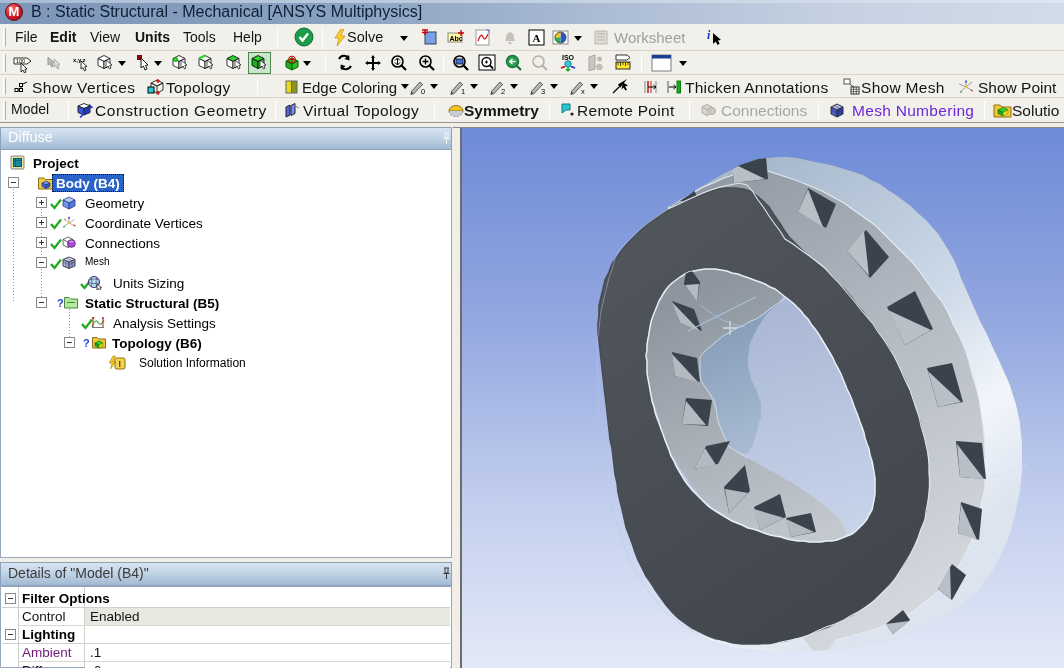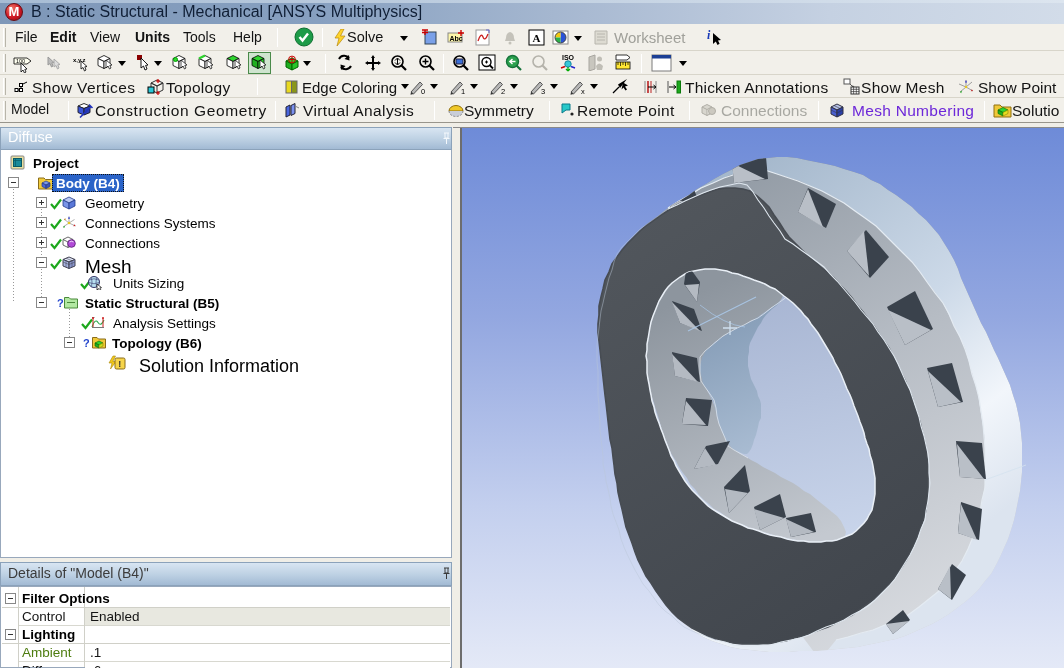--- a/index.html
+++ b/index.html
@@ -389,29 +389,29 @@
   </div>
 <div class="abs" style="left:95px;top:102px;font-size:15.5px;color:#141414;font-weight:normal;white-space:nowrap;letter-spacing:0.6px">Construction Geometry</div>
 <div class="abs" style="left:275px;top:101px;width:1px;height:19px;background:#b8b5ac;border-right:1px solid #fff"></div>
 <div class="abs" style="left:284px;top:102px">
     <svg width="18" height="17" viewBox="0 0 18 17">
       <path d="M2,5 L6,3 L6,13 L2,15 Z" fill="#4a66e0" stroke="#223"></path>
       <path d="M7,3.5 L11,1.5 L11,11.5 L7,13.5 Z" fill="#7a90ee" stroke="#223"></path>
       <path d="M11,4 L15,6" stroke="#888"></path>
     </svg>
   </div>
-<div class="abs" style="left:303px;top:102px;font-size:15.5px;color:#141414;font-weight:normal;white-space:nowrap;letter-spacing:0.4px">Virtual Analysis</div>
+<div class="abs" style="left:303px;top:102px;font-size:15.5px;color:#141414;font-weight:normal;white-space:nowrap;letter-spacing:0.4px">Virtual Topology</div>
 <div class="abs" style="left:434px;top:101px;width:1px;height:19px;background:#b8b5ac;border-right:1px solid #fff"></div>
 <div class="abs" style="left:447px;top:103px">
     <svg width="18" height="16" viewBox="0 0 18 16">
       <path d="M2,8 A7,5.5 0 0 1 16,8 L2,8 Z" fill="#f0c828" stroke="#907010"></path>
       <path d="M2,8 A7,5.5 0 0 0 16,8" fill="#c8cdd8" stroke="#888" stroke-dasharray="2,1.5"></path>
     </svg>
   </div>
-<div class="abs" style="left:464px;top:102px;font-size:15.5px;color:#141414;font-weight:normal;white-space:nowrap">Symmetry</div>
+<div class="abs" style="left:464px;top:102px;font-size:15.5px;color:#141414;font-weight:bold;white-space:nowrap">Symmetry</div>
 <div class="abs" style="left:549px;top:101px;width:1px;height:19px;background:#b8b5ac;border-right:1px solid #fff"></div>
 <div class="abs" style="left:560px;top:102px">
     <svg width="16" height="16" viewBox="0 0 16 16">
       <path d="M2,2 L10,2 L10,8 L6,8 L2,11 Z" fill="#28c8c8" stroke="#0a7a8a"></path>
       <circle cx="12" cy="12" r="1.6" fill="#222"></circle>
     </svg>
   </div>
 <div class="abs" style="left:577px;top:102px;font-size:15.5px;color:#141414;font-weight:normal;white-space:nowrap;letter-spacing:0.3px">Remote Point</div>
 <div class="abs" style="left:689px;top:101px;width:1px;height:19px;background:#b8b5ac;border-right:1px solid #fff"></div>
 <div class="abs" style="left:699px;top:102px">
@@ -509,21 +509,21 @@
 <div class="abs" style="left:61px;top:215px">
     <svg width="16" height="15" viewBox="0 0 16 15">
       <path d="M8,8 L8,1.5 M8,8 L2,12 M8,8 L14.5,11 M8,8 L3,4 M8,8 L13.5,4.5" stroke="#999" stroke-width="0.8"></path>
       <path d="M8,1.5 L7,3.8 L9,3.8 Z" fill="#2233cc"></path>
       <path d="M2,12 L4.2,10.7 L3.2,13 Z" fill="#1da81d"></path>
       <path d="M14.5,11 L12.3,11.2 L13.4,9.2 Z" fill="#cc2222"></path>
       <path d="M3,4 L5,3.6 L4,5.6 Z" fill="#cc8822"></path>
       <circle cx="8" cy="8" r="1.3" fill="#e8c820"></circle>
     </svg>
   </div>
-<div class="abs" style="left:85px;top:216px;font-size:13.5px;color:#000;font-weight:normal;white-space:nowrap">Connections Systems</div>
+<div class="abs" style="left:85px;top:216px;font-size:13.5px;color:#000;font-weight:normal;white-space:nowrap">Coordinate Vertices</div>
 <div class="abs" style="left:36px;top:237px">
     <svg width="11" height="11" viewBox="0 0 11 11">
       <rect x="0.5" y="0.5" width="10" height="10" fill="#fff" stroke="#888"></rect>
       <path d="M3,5.5 H8 M5.5,3 V8" stroke="#333"></path>
     </svg>
   </div>
 <div class="abs" style="left:50px;top:238px">
     <svg width="12" height="12" viewBox="0 0 12 12">
       <path d="M1,6 L4.5,10 L11,1.5" stroke="#1da81d" stroke-width="2.2" fill="none"></path>
     </svg>
@@ -548,21 +548,21 @@
     </svg>
   </div>
 <div class="abs" style="left:61px;top:255px">
     <svg width="16" height="15" viewBox="0 0 16 15">
       <path d="M2,4.5 L8,2 L14,4.5 L8,7 Z" fill="#dce2f4" stroke="#445"></path>
       <path d="M2,4.5 L8,7 L8,13.5 L2,11 Z" fill="#a8b4e0" stroke="#445"></path>
       <path d="M14,4.5 L8,7 L8,13.5 L14,11 Z" fill="#8a96cc" stroke="#445"></path>
       <path d="M5,3.2 L11,5.8 M2,7 L8,9.5 M8,9.5 L14,7 M5,5.8 L5,12 M11,5.8 L11,12" stroke="#445" stroke-width="0.55"></path>
     </svg>
   </div>
-<div class="abs" style="left:85px;top:256px;font-size:19px;color:#000;font-weight:normal;white-space:nowrap">Mesh</div>
+<div class="abs" style="left:85px;top:256px;font-size:10px;color:#000;font-weight:normal;white-space:nowrap">Mesh</div>
 <div class="abs" style="left:80px;top:278px">
     <svg width="12" height="12" viewBox="0 0 12 12">
       <path d="M1,6 L4.5,10 L11,1.5" stroke="#1da81d" stroke-width="2.2" fill="none"></path>
     </svg>
   </div>
 <div class="abs" style="left:87px;top:275px">
     <svg width="17" height="15" viewBox="0 0 17 15">
       <circle cx="7" cy="7" r="5.5" fill="#b8e0f0" stroke="#336"></circle>
       <path d="M2.2,5 Q7,2.5 11.8,5 M1.7,7.5 Q7,10 12.3,7.5 M4.5,2.5 Q5.5,7.5 4.5,11.5 M9.5,2.5 Q8.5,7.5 9.5,11.5" stroke="#336" fill="none" stroke-width="0.6"></path>
       <path d="M10,9 L10,15 L11.5,13.6 L12.6,15.6 L13.8,14.8 L12.8,12.9 L14.5,12.6 Z" fill="#fff" stroke="#000" stroke-width="0.7"></path>
@@ -622,21 +622,21 @@
     </svg>
   </div>
 <div class="abs" style="left:112px;top:336px;font-size:13.5px;color:#000;font-weight:bold;white-space:nowrap">Topology (B6)</div>
 <div class="abs" style="left:108px;top:355px">
     <svg width="18" height="16" viewBox="0 0 18 16">
       <path d="M5,1 L1,8 H4 L2.5,14 L8,6.5 H4.8 L7.5,1 Z" fill="#f2c81a" stroke="#a8860a" stroke-width="0.6"></path>
       <rect x="7" y="3" width="10" height="11" rx="1.5" fill="#f6d44a" stroke="#8a6d1a"></rect>
       <text x="10.2" y="12" font-size="9" font-weight="bold" fill="#333" font-family="Liberation Sans">!</text>
     </svg>
   </div>
-<div class="abs" style="left:139px;top:356px;font-size:18px;color:#000;font-weight:normal;white-space:nowrap">Solution Information</div>
+<div class="abs" style="left:139px;top:356px;font-size:12px;color:#000;font-weight:normal;white-space:nowrap">Solution Information</div>
 <div class="abs" style="left:0;top:562px;width:452px;height:24px;background:linear-gradient(to bottom,#d8e5f2 0%,#bfd2e4 50%,#a2bad4 100%);border:1px solid #8ba2ba"></div>
 <div class="abs" style="left:8px;top:565px;font-size:14px;color:#3c3c3c;font-weight:normal;white-space:nowrap">Details of "Model (B4)"</div>
 <div class="abs" style="left:442px;top:567px">
     <svg width="9" height="13" viewBox="0 0 9 13">
       <path d="M2,1 H7 M3,1 V6 H6 V1 M1.5,6.5 H7.5 M4.5,7 V12" stroke="#3a3a3a" stroke-width="1" fill="none"></path>
     </svg>
   </div>
 <div class="abs" style="left:0;top:586px;width:452px;height:82px;background:#fff;border:1px solid #98a8bc"></div>
 <div class="abs" style="left:18px;top:587px;width:1px;height:80px;background:#d0d0c8"></div>
 <div class="abs" style="left:84px;top:587px;width:1px;height:80px;background:#d0d0c8"></div>
@@ -655,21 +655,21 @@
 <div class="abs" style="left:2px;top:626px;width:448px;height:18px;border-bottom:1px solid #d0d0c8"></div>
 <div class="abs" style="left:5px;top:629px">
     <svg width="11" height="11" viewBox="0 0 11 11">
       <rect x="0.5" y="0.5" width="10" height="10" fill="#fff" stroke="#888"></rect>
       <path d="M3,5.5 H8" stroke="#333"></path>
     </svg>
   </div>
 <div class="abs" style="left:22px;top:627px;font-size:13.5px;color:#000;font-weight:bold;white-space:nowrap">Lighting</div>
 <div class="abs" style="left:85px;top:644px;width:365px;height:18px;background:#fff;border-bottom:1px solid #d8d8d0"></div>
 <div class="abs" style="left:19px;top:644px;width:65px;height:18px;border-bottom:1px solid #d8d8d0"></div>
-<div class="abs" style="left:22px;top:645px;font-size:13.5px;color:#4d7c0f;font-weight:normal;white-space:nowrap">Ambient</div>
+<div class="abs" style="left:22px;top:645px;font-size:13.5px;color:#701a75;font-weight:normal;white-space:nowrap">Ambient</div>
 <div class="abs" style="left:90px;top:645px;font-size:13.5px;color:#141414;font-weight:normal;white-space:nowrap">.1</div>
 <div class="abs" style="left:85px;top:662px;width:365px;height:18px;background:#fff;border-bottom:1px solid #d8d8d0"></div>
 <div class="abs" style="left:19px;top:662px;width:65px;height:18px;border-bottom:1px solid #d8d8d0"></div>
 <div class="abs" style="left:22px;top:663px;font-size:13.5px;color:#141414;font-weight:normal;white-space:nowrap">Diffuse</div>
 <div class="abs" style="left:90px;top:663px;font-size:13.5px;color:#141414;font-weight:normal;white-space:nowrap">.6</div>
 <div class="abs" style="left:456px;top:128px;width:608px;height:540px">
     <svg width="608" height="540" viewBox="456 128 608 540">
 <defs>
 <linearGradient id="gbg" x1="0" y1="128" x2="0" y2="668" gradientUnits="userSpaceOnUse">
  <stop offset="0" stop-color="#6e8bd8"></stop>

